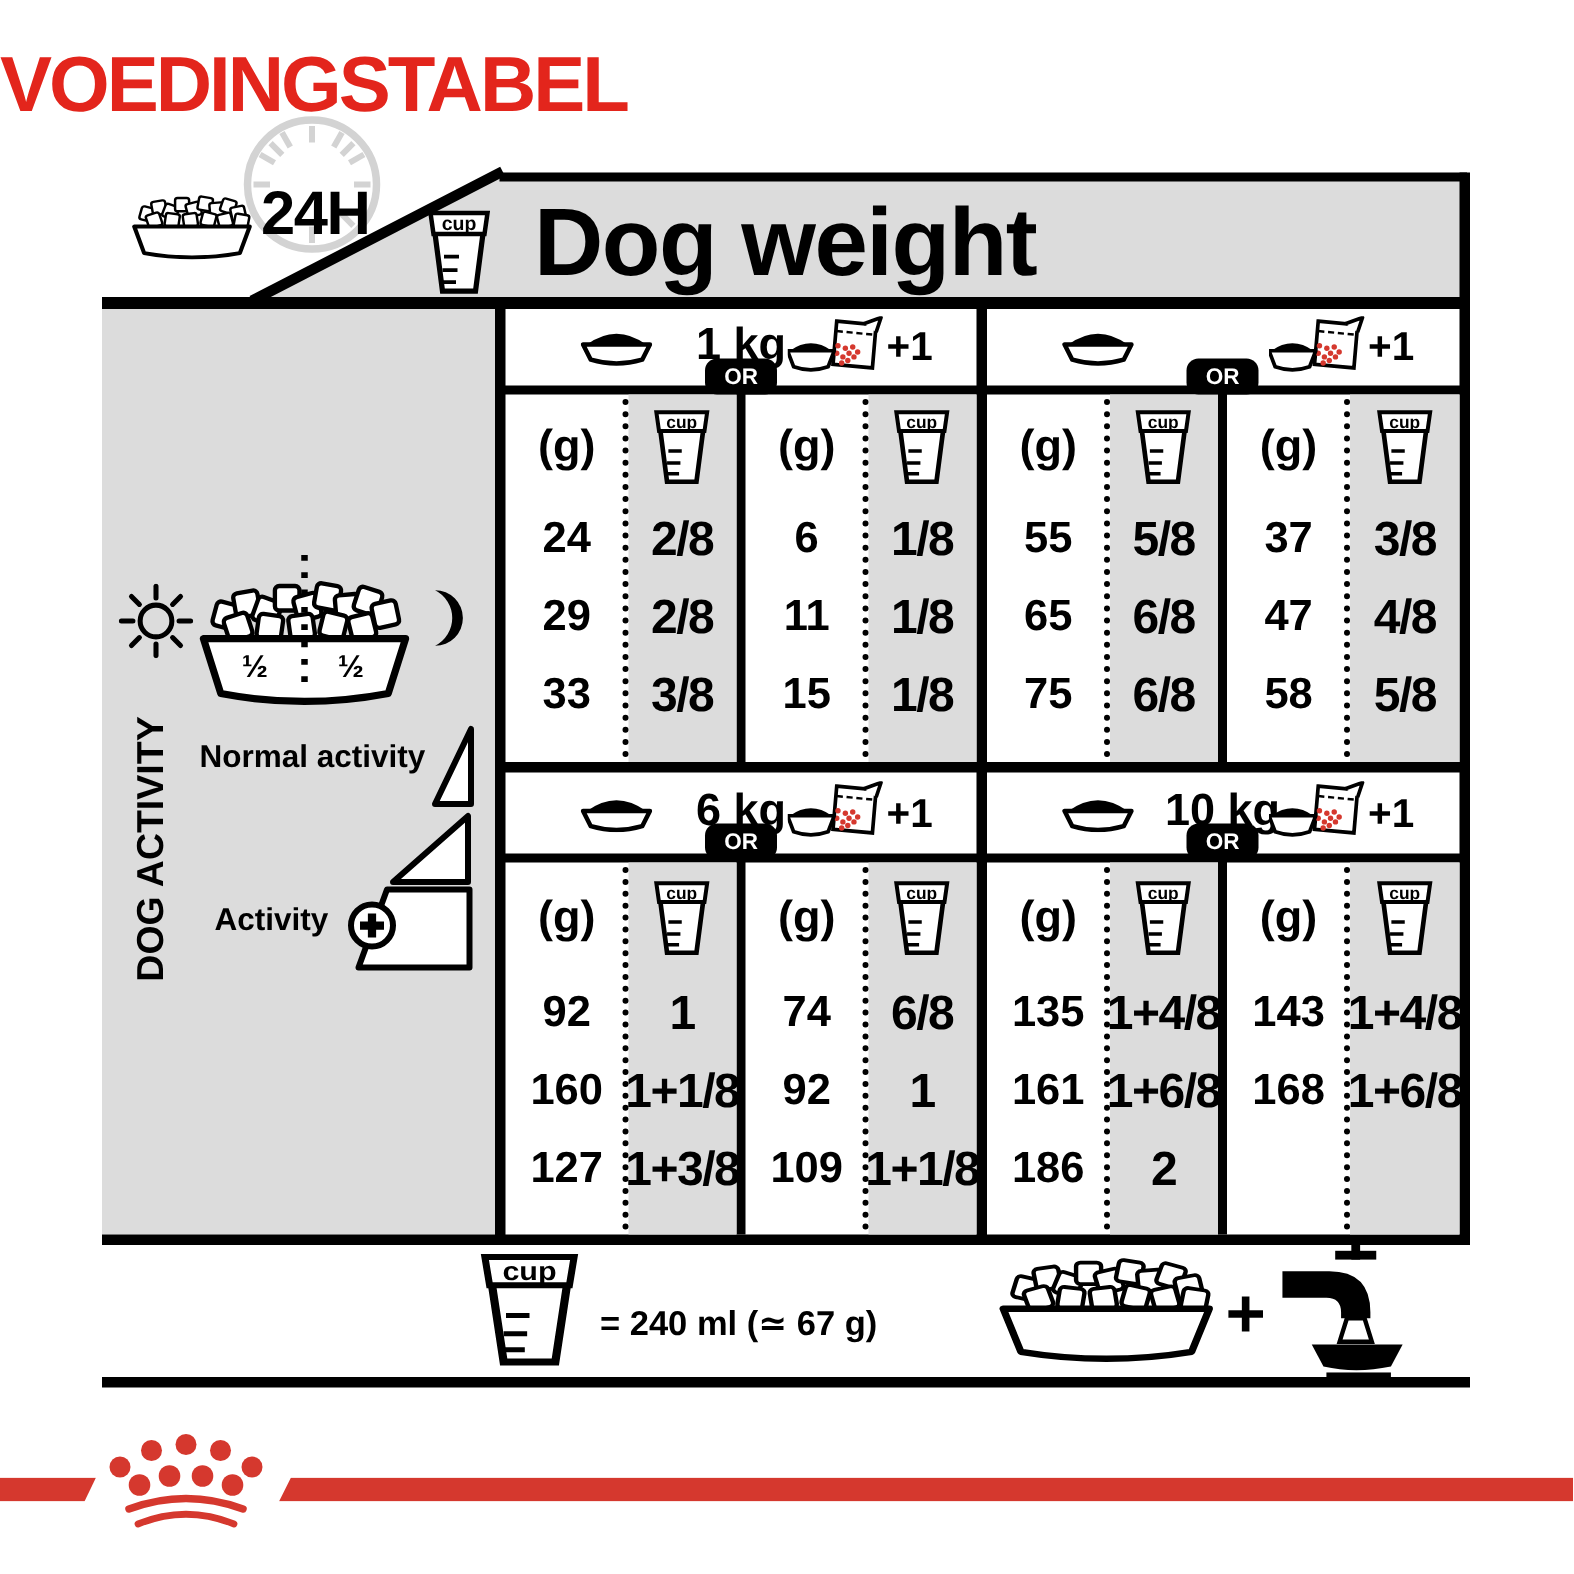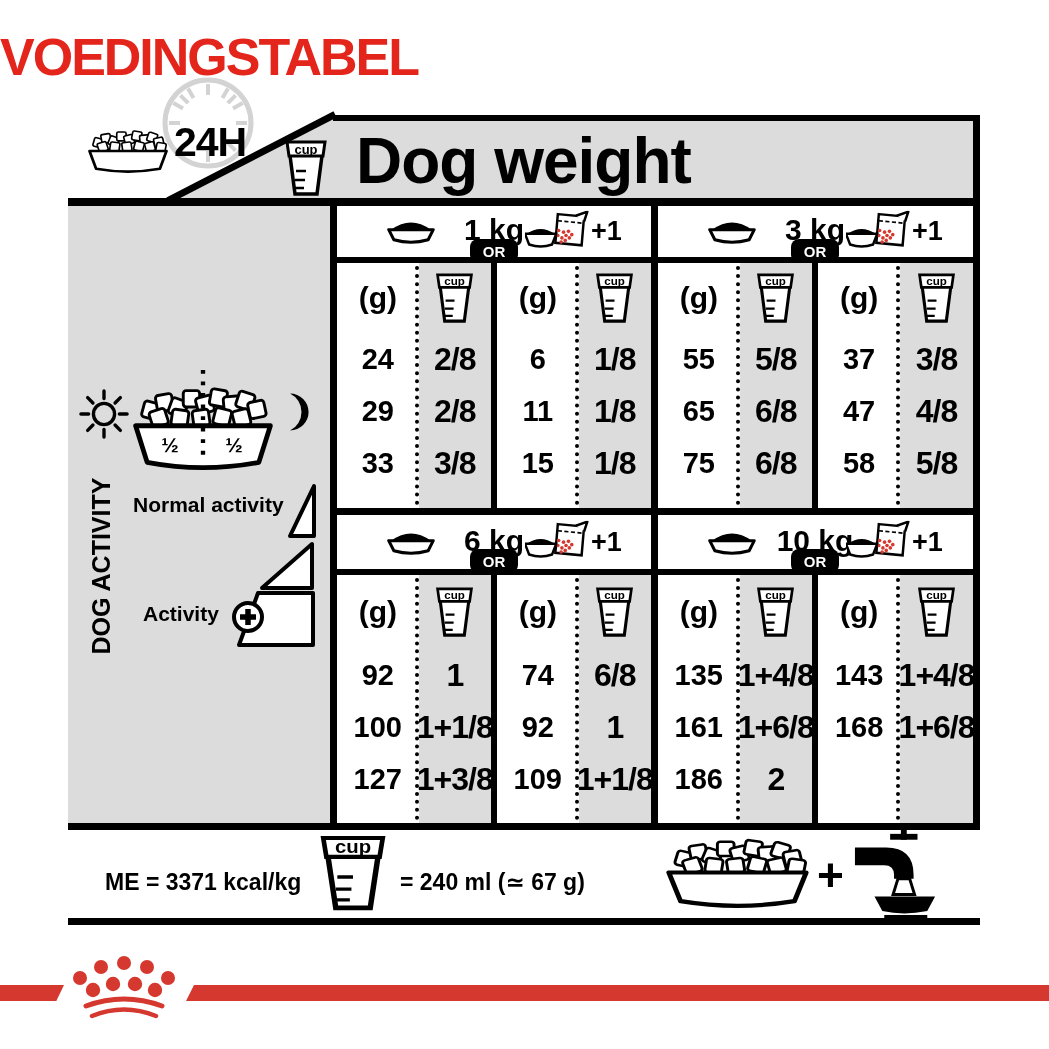--- a/index.html
+++ b/index.html
@@ -163,21 +163,20 @@
     <svg class="abs" style="left:188px;top:2px" width="64" height="50" viewBox="0 0 78 54">
         <use href="#sym-bowl-pouch"></use>
       </svg>
     <div class="qh-plus1" style="left:254px;top:10px">+1</div>
     <div class="or" style="left:133px;top:33px">OR</div>
   </div>
   <div class="qhdr" style="left:658px;top:206px;width:315px;height:51px">
     <svg class="abs" style="left:50px;top:11px" width="48" height="27" viewBox="0 0 56 32" preserveAspectRatio="none">
         <use href="#sym-bowl-dry"></use>
       </svg>
-    <div class="qh-weight" style="left:87px;top:7px;width:140px">3 kg</div>
     <svg class="abs" style="left:188px;top:2px" width="64" height="50" viewBox="0 0 78 54">
         <use href="#sym-bowl-pouch"></use>
       </svg>
     <div class="qh-plus1" style="left:254px;top:10px">+1</div>
     <div class="or" style="left:133px;top:33px">OR</div>
   </div>
   <div class="qhdr" style="left:337px;top:515px;width:257px;height:54px">
     <svg class="abs" style="left:50px;top:13px" width="48" height="27" viewBox="0 0 56 32" preserveAspectRatio="none">
         <use href="#sym-bowl-dry"></use>
       </svg>
@@ -370,21 +369,21 @@
     <div class="subrow">
         <div class="cell gcell">
           <span class="gval">92</span>
         </div>
         <div class="cell ccell">
           <span class="cval">1</span>
         </div>
       </div>
     <div class="subrow">
         <div class="cell gcell">
-          <span class="gval">100</span>
+          <span class="gval">160</span>
         </div>
         <div class="cell ccell">
           <span class="cval">1+1/8</span>
         </div>
       </div>
     <div class="subrow">
         <div class="cell gcell">
           <span class="gval">127</span>
         </div>
         <div class="cell ccell">
@@ -550,21 +549,20 @@
   </svg>
   <svg class="abs" style="left:236px;top:590px" width="80" height="58" viewBox="0 0 80 58">
     <polygon points="22,3 77,3 77,55 3,55" fill="#fff" stroke="#000" stroke-width="4" stroke-linejoin="round"></polygon>
   </svg>
   <div class="sblabel" style="left:143px;top:602px">Activity</div>
   <svg class="abs" style="left:230px;top:599px" width="36" height="36" viewBox="0 0 36 36">
     <circle cx="18" cy="18" r="14" fill="#fff" stroke="#000" stroke-width="4"></circle>
     <path d="M10 18 H26 M18 10 V26" stroke="#000" stroke-width="5.5"></path>
   </svg>
 
-  <div class="ftext" style="left:105px;top:869px">ME = 3371 kcal/kg</div>
   <svg class="abs" style="left:317px;top:834px" width="72" height="78" viewBox="0 0 46 58" preserveAspectRatio="none">
       <use href="#sym-cup"></use>
     </svg>
   <div class="ftext" style="left:400px;top:869px">= 240 ml (≃ 67 g)</div>
   <svg class="abs" style="left:659px;top:832px" width="157" height="81" viewBox="0 0 160 96" preserveAspectRatio="none">
       <use href="#sym-bowl-kibble"></use>
     </svg>
   <div class="fplus" style="left:817px;top:848px">+</div>
   <svg class="abs" style="left:853px;top:822px" width="86" height="98" viewBox="0 0 88 100">
     <rect x="38" y="12" width="28" height="6" fill="#000"></rect>

